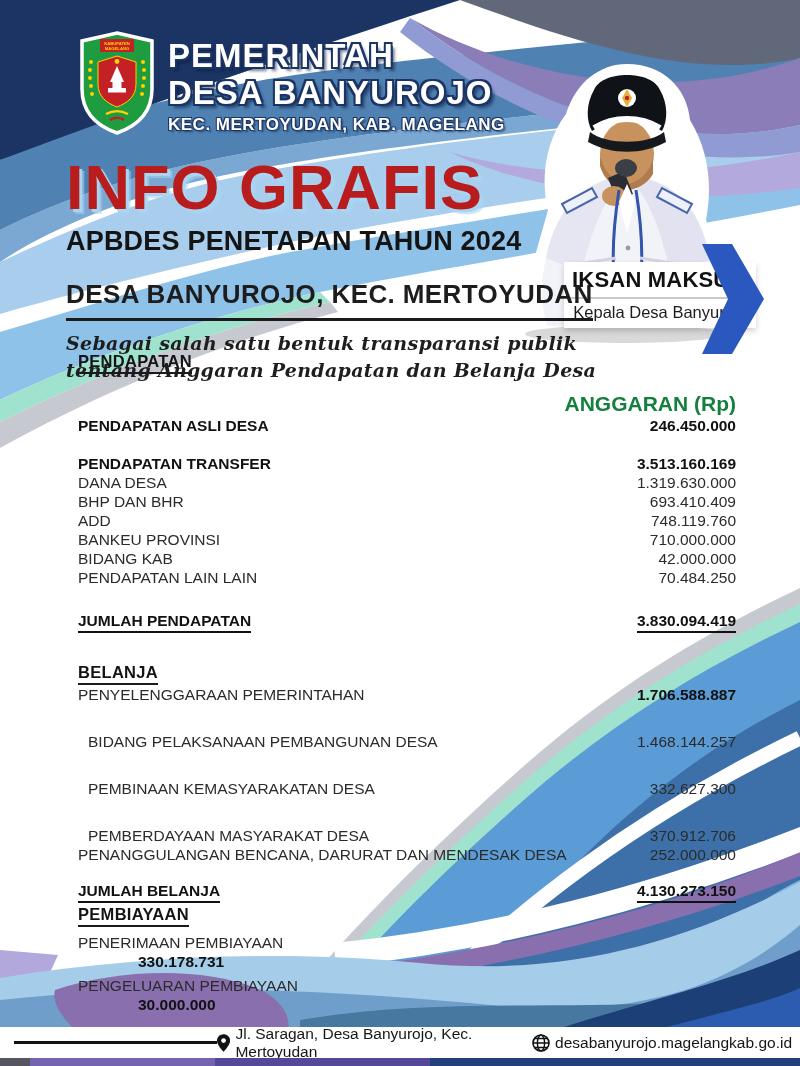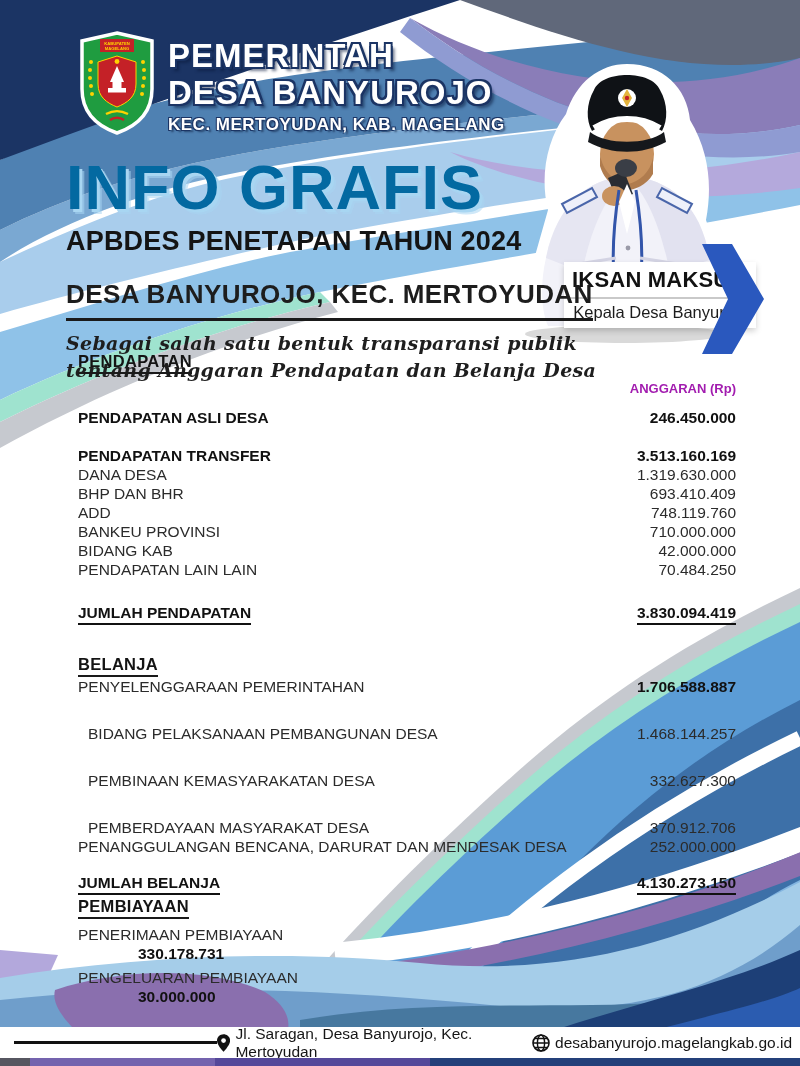--- a/index.html
+++ b/index.html
@@ -12,51 +12,51 @@
   .org .l1{font-size:33px;font-weight:800;letter-spacing:1px;line-height:36px;
      text-shadow:-2px -2px 0 #1b3464,2px -2px 0 #1b3464,-2px 2px 0 #1b3464,2px 2px 0 #1b3464,4px 4px 3px rgba(10,25,60,.55);}
   .org .l2{font-size:33px;font-weight:800;letter-spacing:1px;line-height:38px;
      text-shadow:-2px -2px 0 #1b3464,2px -2px 0 #1b3464,-2px 2px 0 #1b3464,2px 2px 0 #1b3464,4px 4px 3px rgba(10,25,60,.55);}
   .org .l3{font-size:17px;font-weight:700;letter-spacing:.5px;margin-top:3px;
      text-shadow:-1px -1px 0 #1b3464,1px -1px 0 #1b3464,-1px 1px 0 #1b3464,2px 2px 2px rgba(10,25,60,.6);}
   .emblem{position:absolute;left:76px;top:30px;}
 
   
   .titleblock{position:absolute;left:66px;top:156px;}
-  .maintitle{font-size:63px;font-weight:900;letter-spacing:1px;color:#0369a1;line-height:62px;
+  .maintitle{font-size:63px;font-weight:900;letter-spacing:1px;color:#b91c1c;line-height:62px;
      text-shadow:3px 3px 0 #a8d6f2,5px 5px 0 rgba(168,214,242,.55);}
   .sub1{font-size:27px;font-weight:800;color:#141414;margin-top:8px;letter-spacing:.2px;}
   .sub2{font-size:26px;font-weight:600;color:#1d1d1d;margin-top:4px;display:inline-block;
         border-bottom:3px solid #1a1a1a;padding-bottom:8px;letter-spacing:.4px;}
   .tagline{font-family:"DejaVu Serif",serif;font-style:italic;font-weight:600;
         font-size:19px;color:#1e1e1e;margin-top:9px;line-height:27px;letter-spacing:.3px;}
 
   
   .photo{position:absolute;left:520px;top:58px;}
   .namecard{position:absolute;left:564px;top:262px;width:184px;background:#fff;
         text-align:center;padding:5px 4px 6px;box-shadow:0 3px 6px rgba(0,0,0,.18);}
   .namecard .nm{font-size:22px;font-weight:900;color:#121212;letter-spacing:.2px;
         border-bottom:2px solid #c9c9c9;padding-bottom:4px;}
   .namecard .tt{font-size:16.5px;color:#1c1c1c;margin-top:4px;}
   .chevron{position:absolute;left:702px;top:244px;}
 
   
   .budget{position:absolute;left:78px;top:352px;width:658px;color:#2b2b2b;}
   .sec{font-size:16.5px;font-weight:800;color:#141414;display:inline-block;
        border-bottom:2.5px solid #1a1a1a;padding-bottom:1px;letter-spacing:.3px;}
-  .colhead{text-align:right;font-size:13px;font-weight:800;color:#a21caf;margin-top:7px;}
+  .colhead{text-align:right;font-size:21px;font-weight:800;color:#15803d;margin-top:18px;}
   .brow{display:flex;justify-content:space-between;font-size:15.5px;line-height:19px;}
   .brow .lab{white-space:nowrap;}
   .brow .val{white-space:nowrap;text-align:right;}
   .b .lab,.b .val{font-weight:800;color:#111;}
   .bv .val{font-weight:800;color:#111;}
   .tot .lab,.tot .val{font-weight:800;color:#111;border-bottom:2.5px solid #111;padding-bottom:1px;}
   .ind{padding-left:10px;margin-top:28px;}
   .subval{font-size:15.5px;font-weight:800;color:#111;padding-left:60px;line-height:19px;}
-  .mt12{margin-top:12px;} .mt19{margin-top:19px;} .mt24{margin-top:24px;}
+  .mt12{} .mt19{margin-top:19px;} .mt24{margin-top:24px;}
   .mt30{margin-top:30px;} .mt7{} .mt17{margin-top:17px;}
   .mt6{margin-top:6px;} .mt5{margin-top:5px;} .mt2{margin-top:2px;}
 
   
   .footerbar{position:absolute;left:0;top:1027px;width:800px;height:31px;background:#fff;
        display:flex;align-items:center;font-size:15.5px;color:#161616;}
   .rule{width:232px;height:3px;background:#111;margin-left:14px;}
   .fgroup{display:flex;align-items:center;gap:5px;}
   .fg1{margin-left:auto;}
   .fg2{margin-left:14px;margin-right:8px;}

